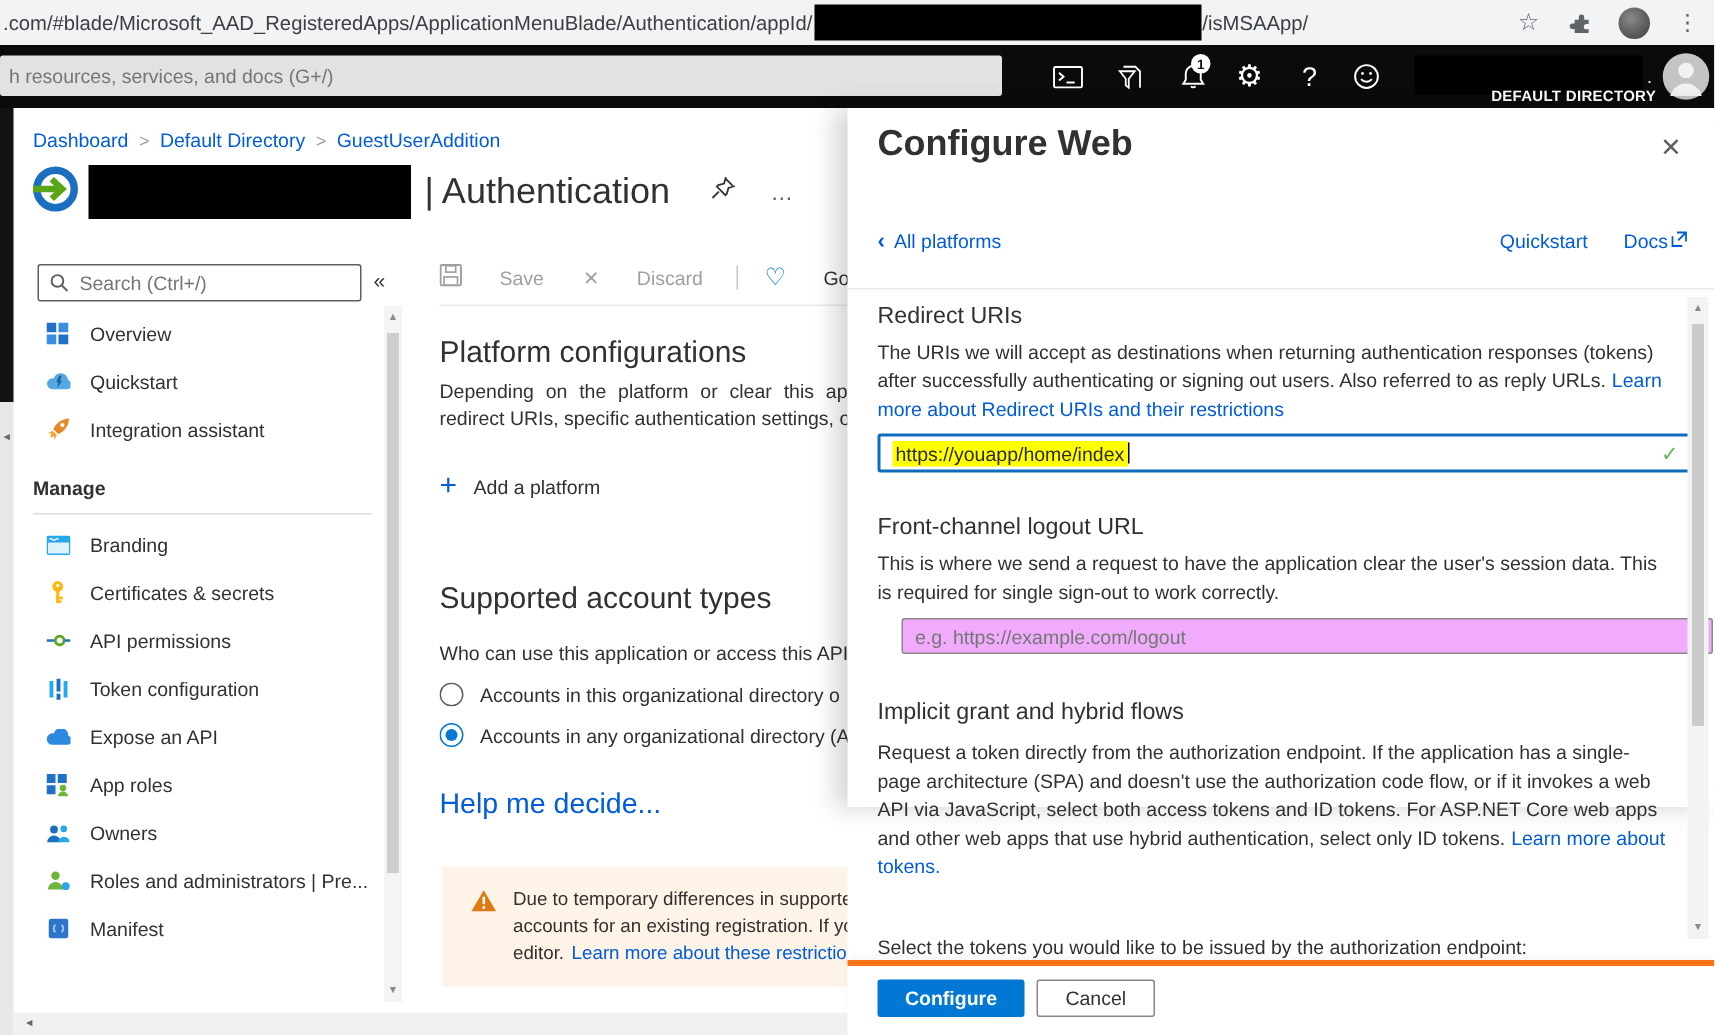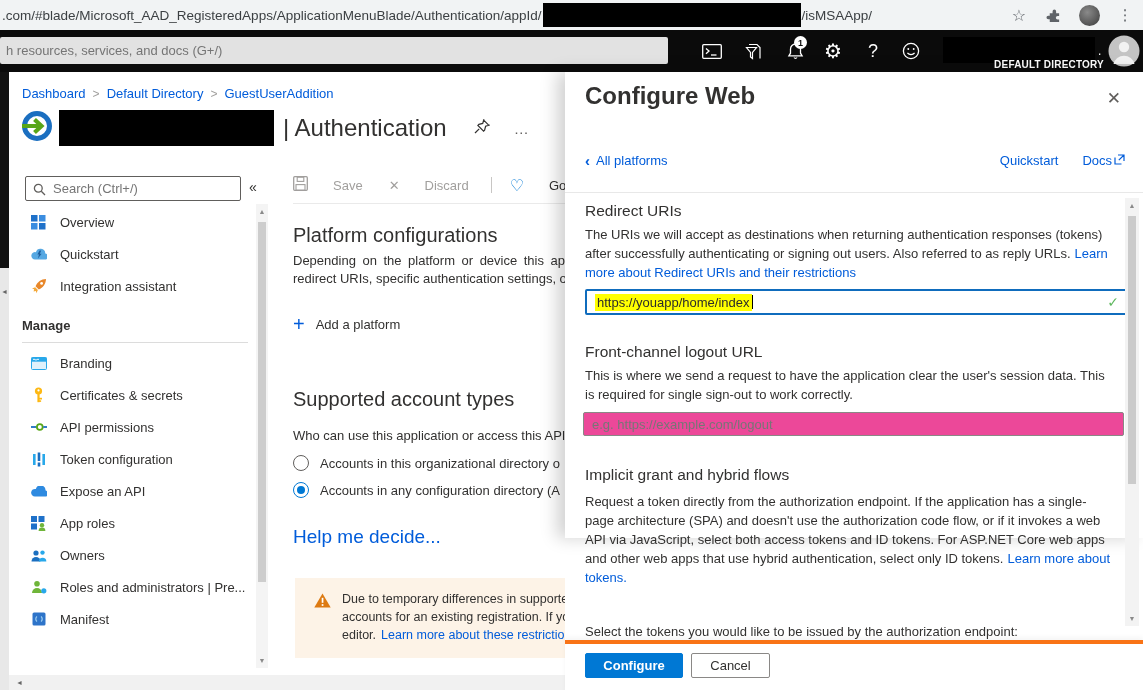--- a/index.html
+++ b/index.html
@@ -107,21 +107,21 @@
   .panel-nav-divider{position:absolute;left:0;top:120px;width:578px;border-top:1px solid #e8e8e8;}
   .p-heading{position:absolute;left:20px;font-size:15.5px;color:#323130;}
   .p-para{position:absolute;left:20px;width:528px;font-size:13px;line-height:19px;color:#323130;}
   .inline-link{color:#015cda;margin-left:4px;cursor:pointer;}
   .ph-redirect{top:130px;} .para-redirect{top:153px;}
   .uri-input{position:absolute;left:20px;top:217px;width:524px;height:22px;border:2px solid #0f6cbd;border-radius:2px;display:flex;align-items:center;padding:0 8px;font-size:13px;color:#2b2b2b;background:#fff;}
   .hl{background:#ffff00;padding:1px 2px;}
   .caret{display:inline-block;width:1px;height:14px;background:#000;margin-left:0;}
   .valid-check{margin-left:auto;color:#5fb85f;font-size:14px;}
   .ph-logout{top:271px;} .para-logout{top:294px;}
-  .logout-input{position:absolute;left:18px;top:340px;width:541px;height:24px;border:1px solid #8a8886;border-radius:2px;font-size:13px;padding:0 8px;box-sizing:border-box;color:#323130;background:#ec4899;}
+  .logout-input{position:absolute;left:36px;top:340px;width:541px;height:24px;border:1px solid #8a8886;border-radius:2px;font-size:13px;padding:0 8px;box-sizing:border-box;color:#323130;background:#f0abfc;}
   .logout-input::placeholder{color:#767676;}
   .ph-implicit{top:394px;} .para-implicit{top:420px;}
   .select-prompt{position:absolute;left:20px;top:552px;width:528px;font-size:13px;color:#323130;}
   .panel-scroll{position:absolute;right:4px;top:126px;width:14px;height:428px;background:#f3f3f3;}
   .panel-scroll .thumb{position:absolute;left:3px;top:18px;width:8px;height:268px;background:#cbcbcb;}
   .panel-footer{position:absolute;left:0;top:568px;width:578px;height:50px;background:#fff;border-top:4px solid #f97316;box-shadow:0 -3px 5px rgba(0,0,0,.04);text-align:center;}
   .btn{position:absolute;top:9px;height:25px;border-radius:2px;font-size:13px;font-family:"Liberation Sans",sans-serif;display:flex;align-items:center;justify-content:center;cursor:pointer;box-sizing:border-box;}
   .btn-configure{left:20px;width:98px;background:#0078d4;border:1px solid #0078d4;color:#fff;font-weight:600;}
   .btn-cancel{left:126px;width:79px;background:#fff;border:1px solid #8a8886;color:#323130;}
 </style>
@@ -385,39 +385,39 @@
     <span class="tb-sep"></span>
     <span class="tb-item">
       <span class="tb-heart">♡</span>
       <span class="tb-feedback">Got feedback</span>
     </span>
   </div>
   <div class="main-divider"></div>
 
   <div class="h-main platform-heading">Platform configurations</div>
   <div class="platform-desc">
-    <div class="jline">Depending on the platform or device this ap</div>
+    <div class="jline">Depending on the platform or clear this ap</div>
     <div class="jline">redirect URIs, specific authentication settings, o</div>
   </div>
   <div class="add-platform">
     <span class="plus">+</span>
     <span>Add a platform</span>
   </div>
 
   <div class="h-main account-heading">Supported account types</div>
   <div class="account-question">Who can use this application or access this API?</div>
   <div class="radio-row rr1">
     <span class="radio"></span>
     <span>Accounts in this organizational directory o</span>
   </div>
   <div class="radio-row rr2">
     <span class="radio checked">
         <span class="dot"></span>
       </span>
-    <span>Accounts in any configuration directory (A</span>
+    <span>Accounts in any organizational directory (A</span>
   </div>
   <div class="help-link">Help me decide...</div>
 
   <div class="warning-box">
     <span class="warn-tri">
       <svg width="17" height="15" viewBox="0 0 17 15">
           <path d="M8.5 0.5 L16.7 14.5 H0.3z" fill="#dd7a12"></path>
           <rect x="7.7" y="4.8" width="1.7" height="5" fill="#fff"></rect>
           <rect x="7.7" y="11.1" width="1.7" height="1.8" fill="#fff"></rect>
         </svg>

